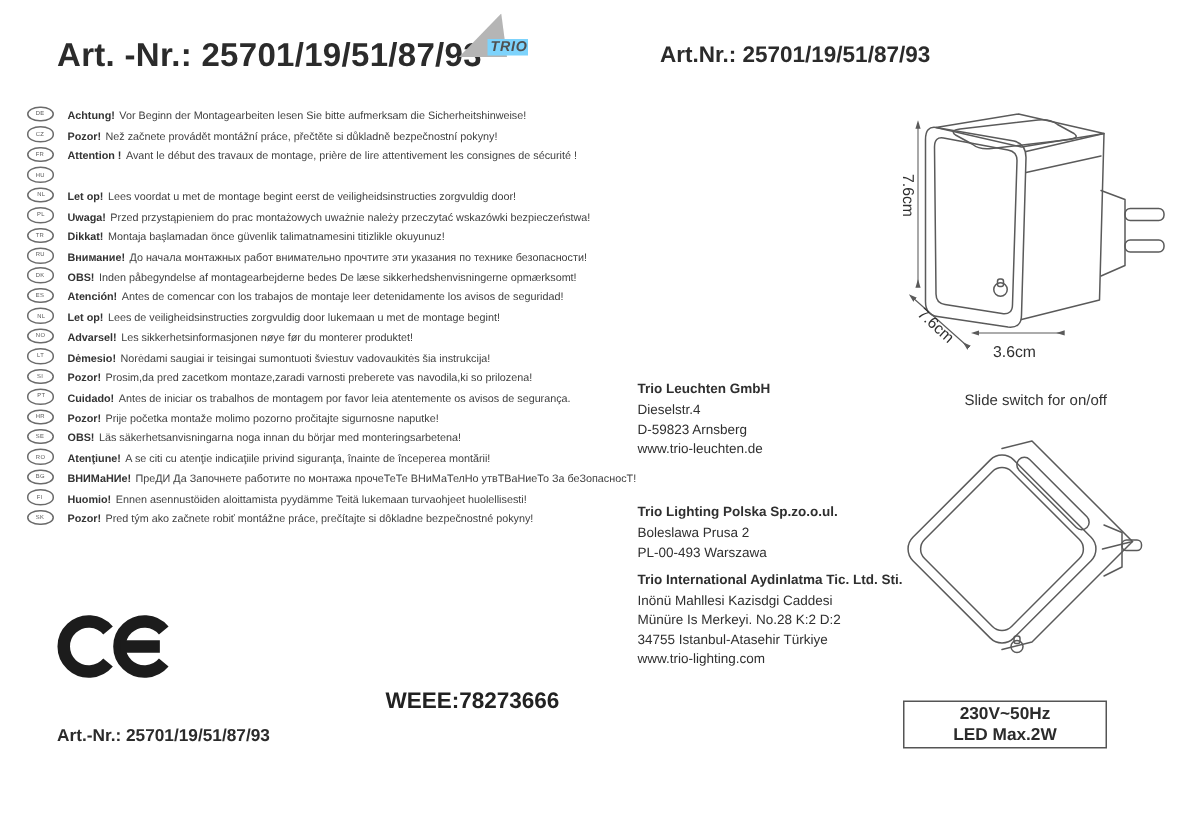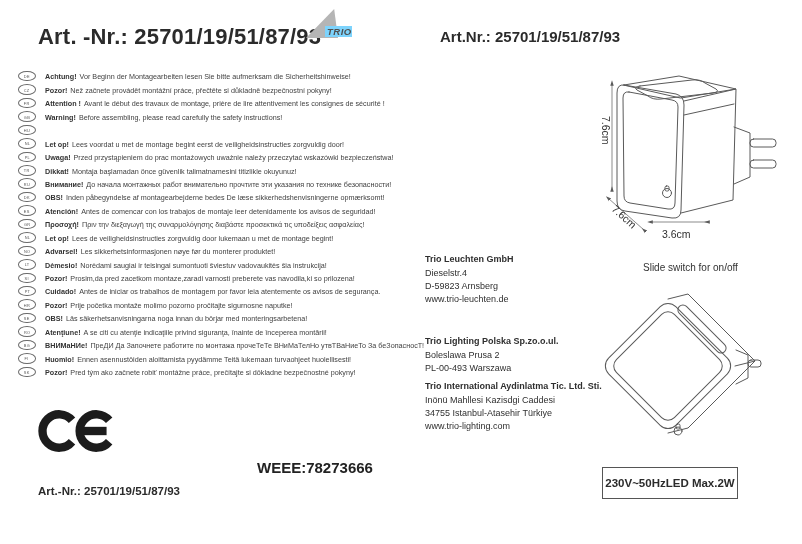--- a/index.html
+++ b/index.html
@@ -23,21 +23,21 @@
   .bcode{font-size:5px;transform:scale(0.78);color:#555;letter-spacing:0.3px;}
   .wtext{font-size:7.2px;color:#414141;}
   .wlead{font-weight:bold;color:#333;margin-right:3px;}
   
   .addr{left:425px;width:190px;font-size:9px;color:#2f2f2f;line-height:13px;}
   .addr .aname{font-weight:bold;margin-bottom:1px;}
   #addr1{top:253px;}#addr2{top:323px;margin-top:12px;}#addr3{top:380px;}
   
   #switch-note{left:643px;top:262px;font-size:10px;color:#333;}
   #spec-box{left:602px;top:467px;width:134px;height:30px;border:1.2px solid #555;
-            display:flex;flex-direction:row;align-items:center;justify-content:center;
+            display:flex;flex-direction:column;align-items:center;justify-content:center;
             font-size:11.5px;font-weight:bold;color:#2b2b2b;line-height:14px;}
   
   #ce{left:36px;top:404px;width:78px;height:54px;}
   #weee{left:257px;top:459px;font-size:15px;font-weight:bold;color:#222;}
   #ftr-art{left:38px;top:485px;font-size:11.5px;font-weight:bold;color:#2b2b2b;}
   svg{overflow:visible;}
   .ln{stroke:#5a5a5a;fill:none;stroke-width:1;stroke-linejoin:round;stroke-linecap:round;}
   .dim{stroke:#5a5a5a;fill:none;stroke-width:0.7;}
   .dimtxt{font-size:10.5px;fill:#2f2f2f;font-family:"Liberation Sans",sans-serif;}
 </style>
@@ -76,28 +76,20 @@
 
     <div class="wrow">
       <span class="bubble">
         <span class="bcode">FR</span>
       </span>
       <span class="wtext">
         <span class="wlead">Attention !</span><span class="wrest">Avant le début des travaux de montage, prière de lire attentivement les consignes de sécurité !</span>
       </span>
     </div>
 
-    <div class="wrow">
-      <span class="bubble">
-        <span class="bcode">GB</span>
-      </span>
-      <span class="wtext">
-        <span class="wlead">Warning!</span><span class="wrest">Before assembling, please read carefully the safety instructions!</span>
-      </span>
-    </div>
 
     <div class="wrow">
       <span class="bubble">
         <span class="bcode">HU</span>
       </span>
     </div>
 
     <div class="wrow">
       <span class="bubble">
         <span class="bcode">NL</span>
@@ -145,28 +137,20 @@
 
     <div class="wrow">
       <span class="bubble">
         <span class="bcode">ES</span>
       </span>
       <span class="wtext">
         <span class="wlead">Atención!</span><span class="wrest">Antes de comencar con los trabajos de montaje leer detenidamente los avisos de seguridad!</span>
       </span>
     </div>
 
-    <div class="wrow">
-      <span class="bubble">
-        <span class="bcode">GR</span>
-      </span>
-      <span class="wtext">
-        <span class="wlead">Προσοχή!</span><span class="wrest">Πριν την διεξαγωγή της συναρμολόγησης διαβάστε προσεκτικά τις υποδείξεις ασφαλείας!</span>
-      </span>
-    </div>
 
     <div class="wrow">
       <span class="bubble">
         <span class="bcode">NL</span>
       </span>
       <span class="wtext">
         <span class="wlead">Let op!</span><span class="wrest">Lees de veiligheidsinstructies zorgvuldig door lukemaan u met de montage begint!</span>
       </span>
     </div>
 
@@ -302,20 +286,21 @@
     <div>www.trio-leuchten.de</div>
   </div>
   <div class="abs addr" id="addr2">
     <div class="aname">Trio Lighting Polska Sp.zo.o.ul.</div>
     <div>Boleslawa Prusa 2</div>
     <div>PL-00-493 Warszawa</div>
   </div>
   <div class="abs addr" id="addr3">
     <div class="aname">Trio International Aydinlatma Tic. Ltd. Sti.</div>
     <div>Inönü Mahllesi Kazisdgi Caddesi</div>
+    <div>Münüre Is Merkeyi. No.28 K:2 D:2</div>
     <div>34755 Istanbul-Atasehir Türkiye</div>
     <div>www.trio-lighting.com</div>
   </div>
 
   <div class="abs" id="switch-note">Slide switch for on/off</div>
 
   <svg class="abs" style="left:598px;top:288px;" width="164" height="176" viewBox="0 0 164 176">
 
     <rect class="ln" x="22.5" y="30.5" width="95" height="95" rx="11" transform="rotate(-45 70 78)"></rect>
     <rect class="ln" x="29" y="37" width="82" height="82" rx="9" stroke-width="0.7" transform="rotate(-45 70 78)"></rect>

